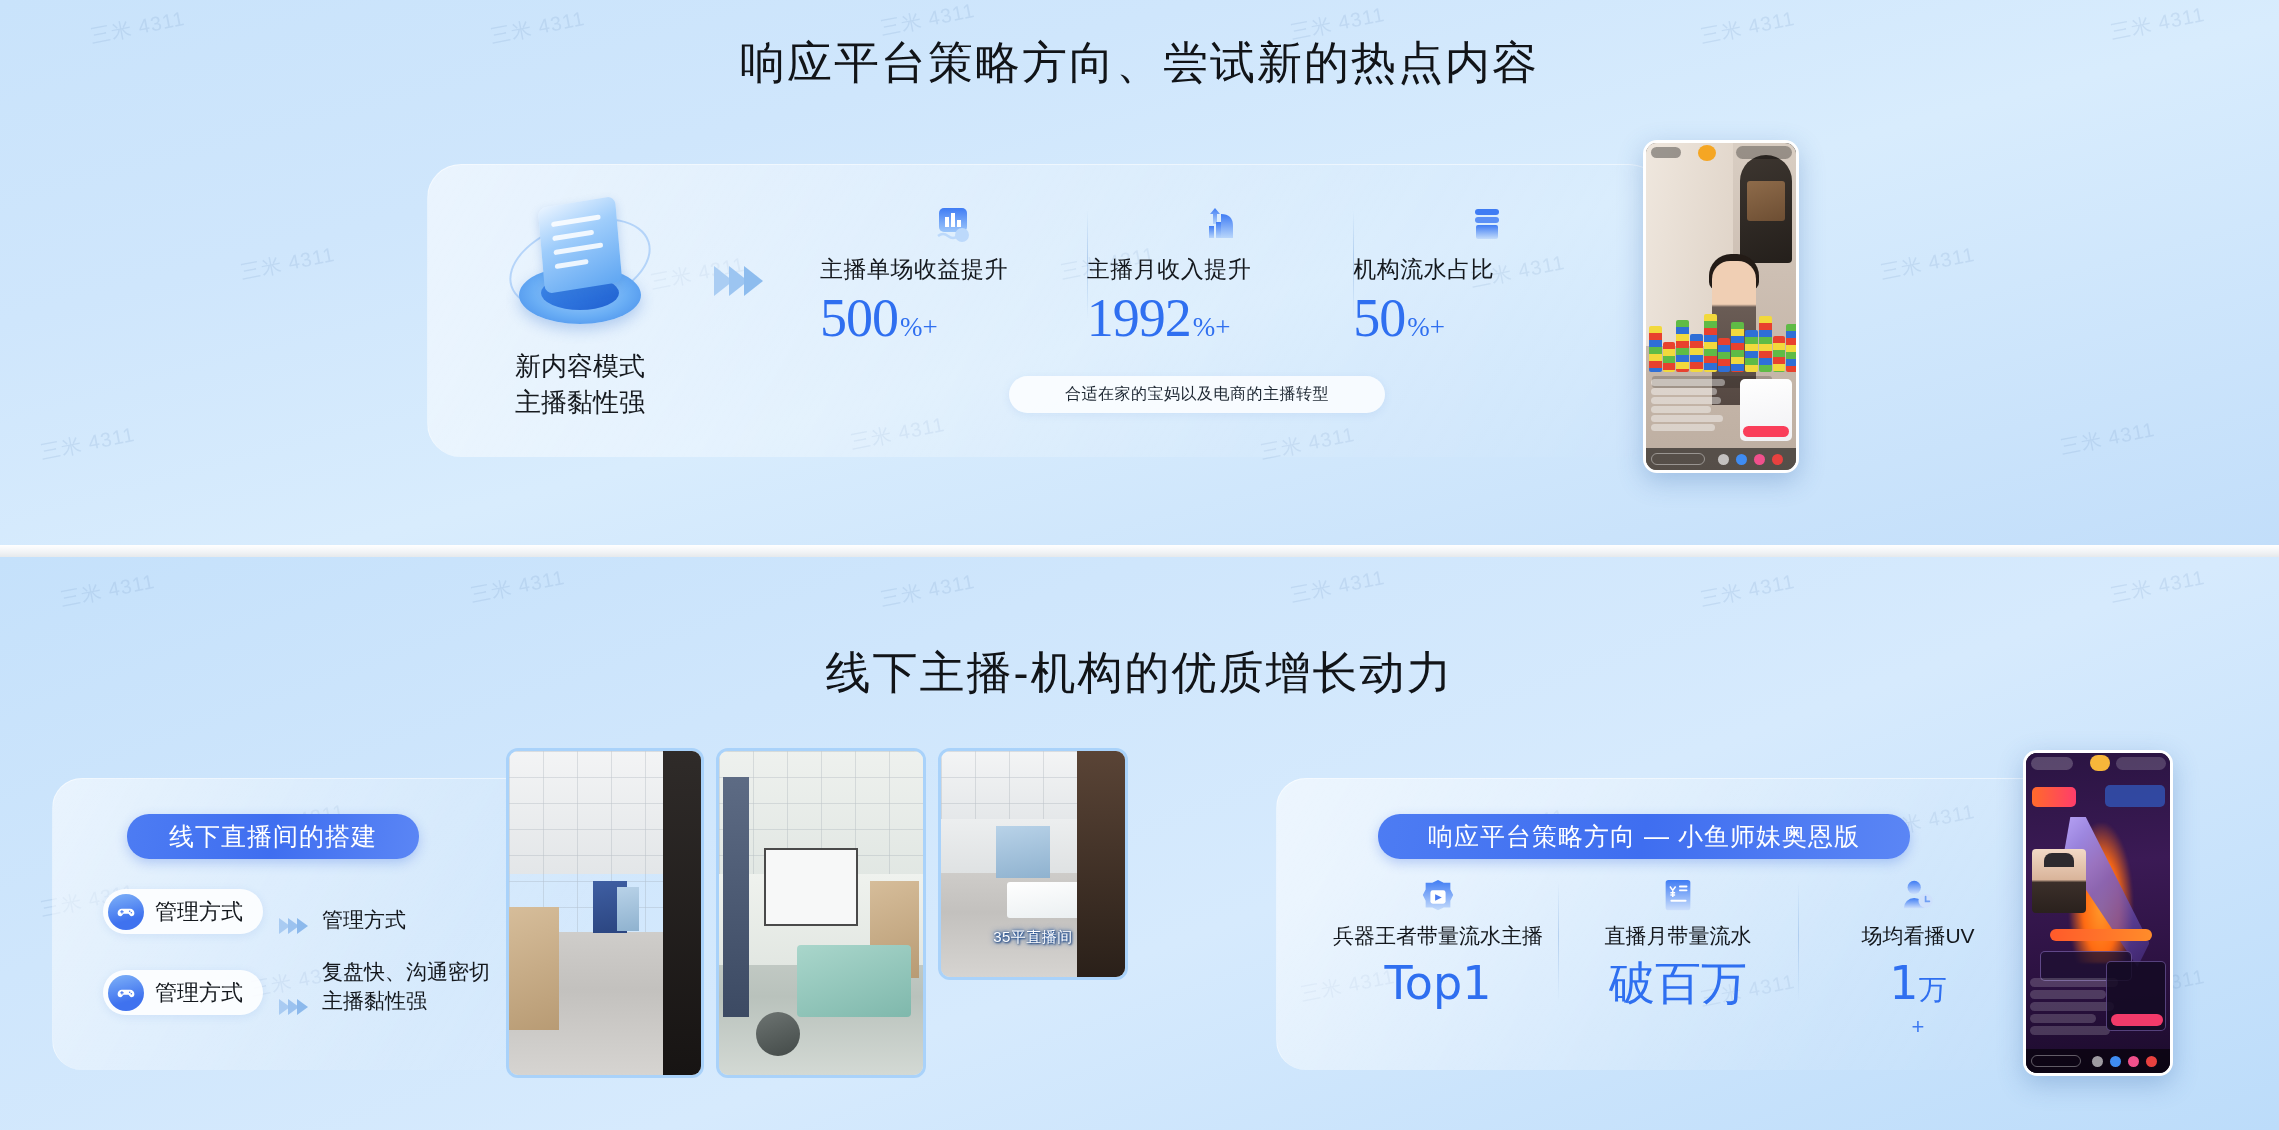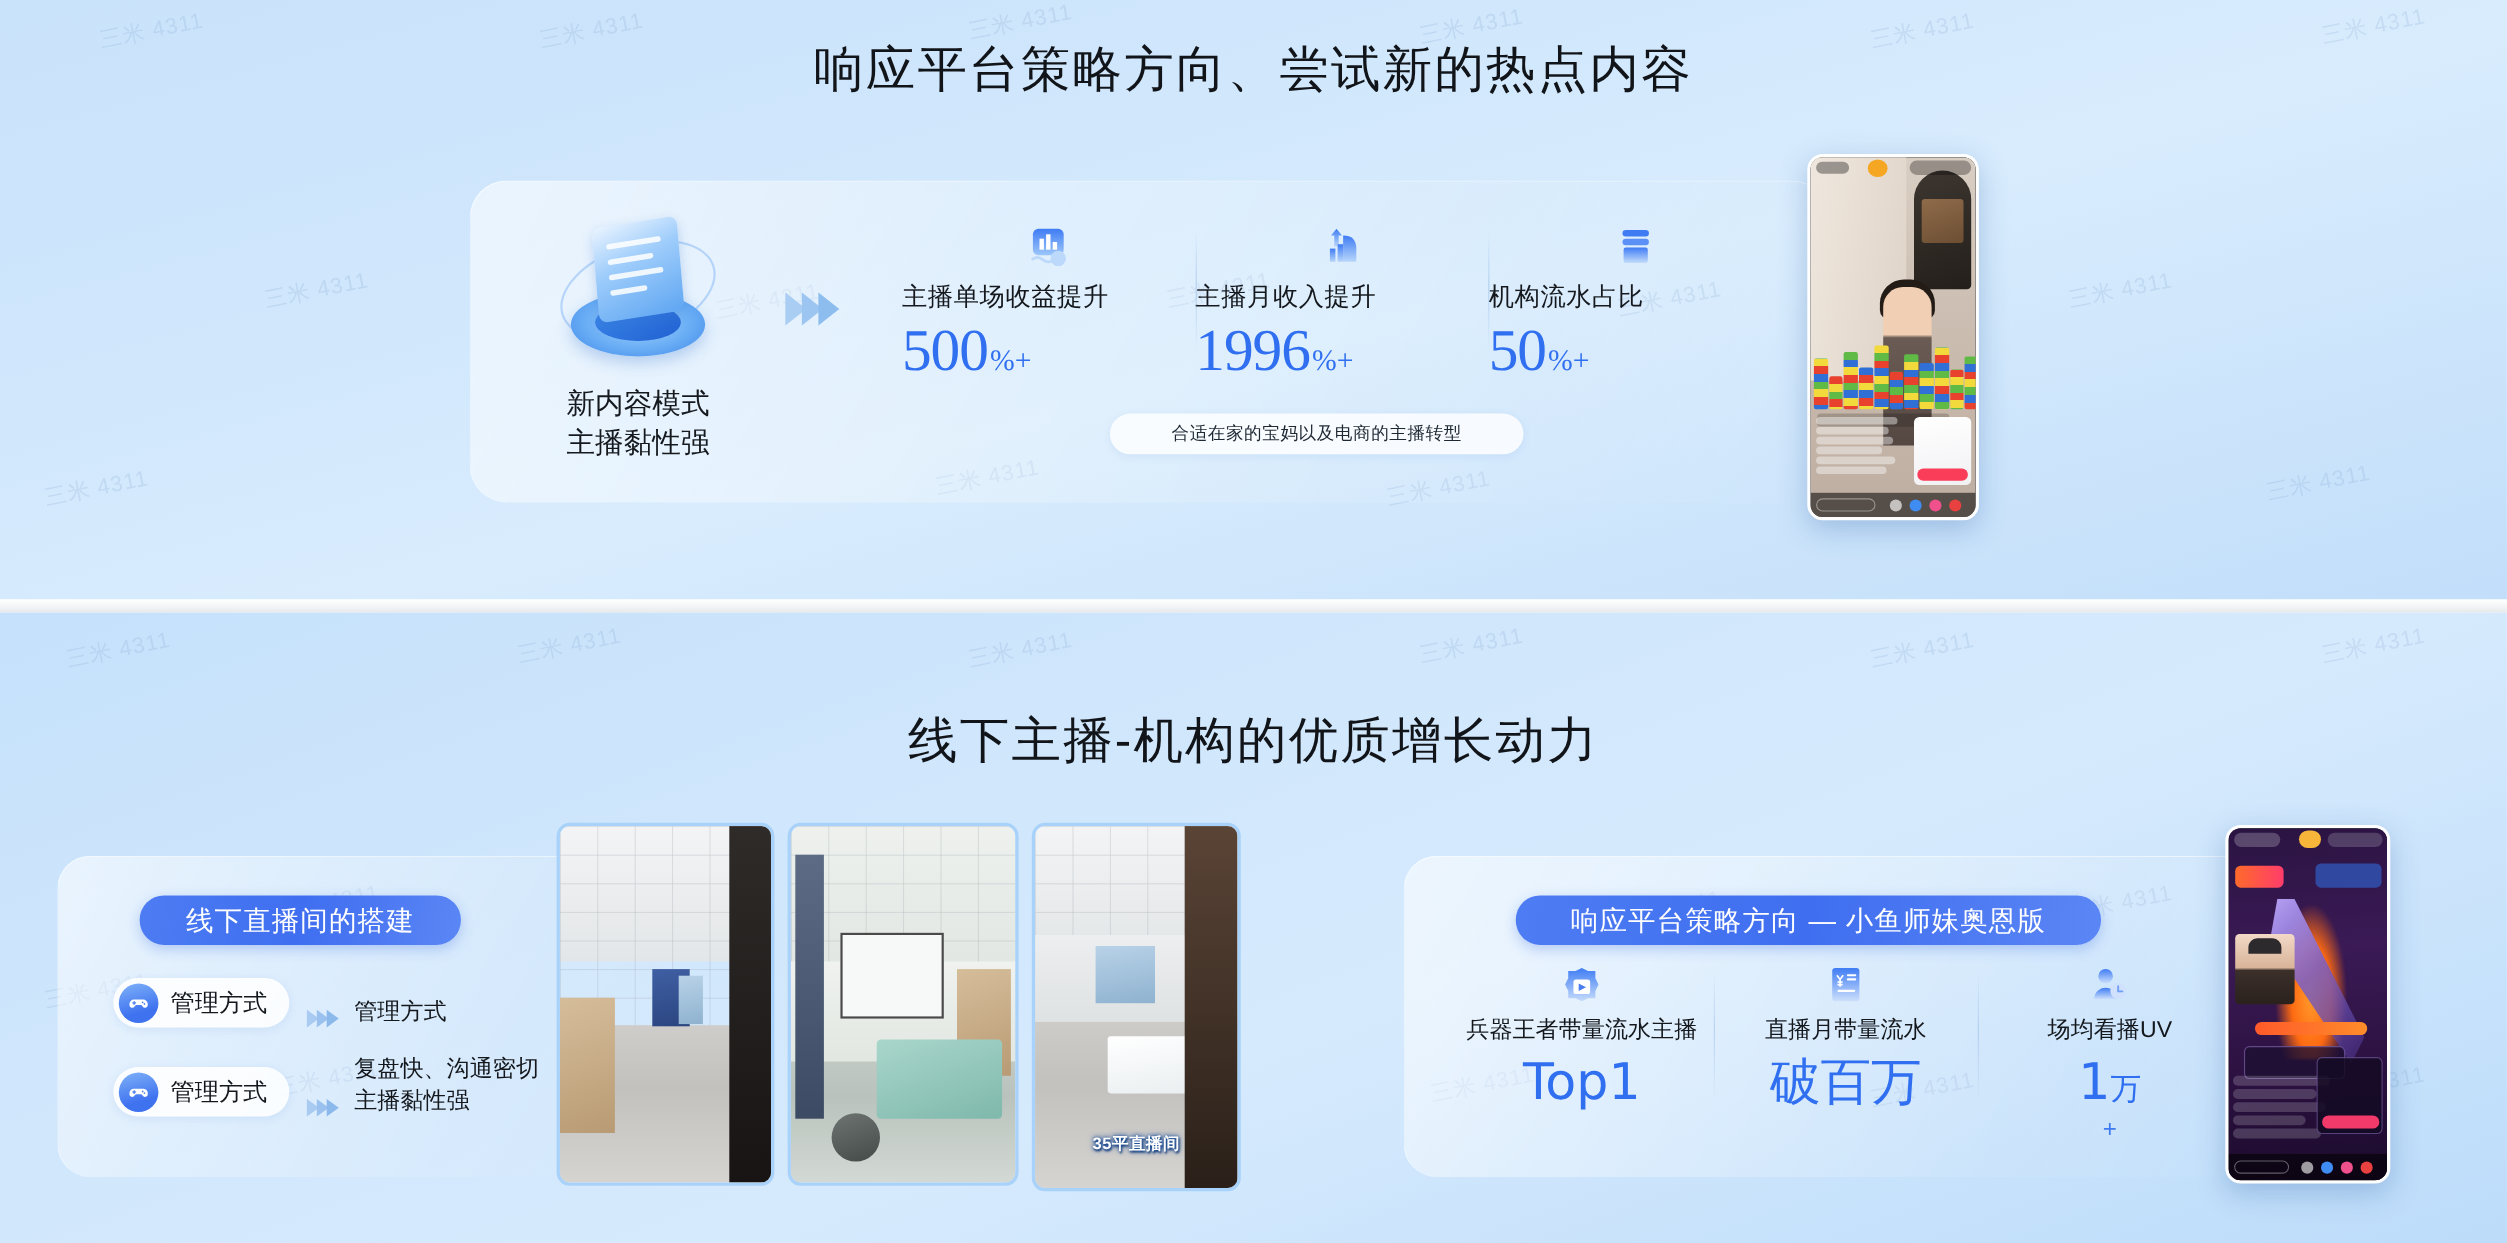--- a/index.html
+++ b/index.html
@@ -209,21 +209,21 @@
     border-top: 8px solid transparent; border-bottom: 8px solid transparent; margin-left:-2px;
   }
   .kv-arrow span:nth-child(2){border-left-color:#9bc2ef;}
   .kv-arrow span:nth-child(3){border-left-color:#8cb9ec;}
   .kv-val { font-size: 21px; color:#14181d; line-height: 29px; }
 
   
   .photo { position:absolute; border:3px solid #a9d2fa; border-radius: 12px; overflow:hidden; }
   #ph1 { left: 506px; top: 748px; width: 198px; height: 330px; }
   #ph2 { left: 716px; top: 748px; width: 210px; height: 330px; }
-  #ph3 { left: 938px; top: 748px; width: 190px; height: 335px; font-weight: bold; }
+  #ph3 { left: 938px; top: 748px; width: 190px; height: 232px; }
   .room { position:absolute; inset:0; }
   .r-ceil { position:absolute; left:0; top:0; width:100%; height:38%;
     background: linear-gradient(180deg,#f3f4f5,#e3e6e8); }
   .r-grid { position:absolute; inset:0; opacity:.5;
     background-image: linear-gradient(rgba(150,160,170,.55) 1px, transparent 1px),
                       linear-gradient(90deg, rgba(150,160,170,.55) 1px, transparent 1px);
     background-size: 34px 26px; }
   .r-floor { position:absolute; left:0; bottom:0; width:100%; height:44%;
     background: linear-gradient(180deg,#cfcdca 0%, #c3c1be 40%, #d6d4d1 100%); }
   .r-wall { position:absolute; left:0; top:34%; width:100%; height:26%;
@@ -352,21 +352,21 @@
                 </linearGradient>
               </defs>
             <path d="M11 10 l5 -6 l5 6 h-3 v10 h-4 V10z" fill="url(#g2)"></path>
             <path d="M22 10 q12 0 12 12 v12 h-12z" fill="url(#g2)"></path>
             <rect x="10" y="22" width="5" height="12" fill="url(#g2)"></rect>
             <rect x="17" y="18" width="5" height="16" fill="url(#g2)"></rect>
           </svg>
         </div>
         <div class="stat-label">主播月收入提升</div>
         <div class="stat-value">
-          <span class="num">1996</span><span class="unit">%+</span>
+          <span class="num">1992</span><span class="unit">%+</span>
         </div>
       </div>
       <div class="stat">
         <div class="stat-icon">
           <svg width="42" height="42" viewBox="0 0 42 42">
             <defs>
                 <linearGradient id="g3" x1="0" y1="0" x2="0" y2="1">
               <stop offset="0" stop-color="#3f7cf4"></stop>
                   <stop offset="1" stop-color="#c3dcfb"></stop>
                 </linearGradient>

